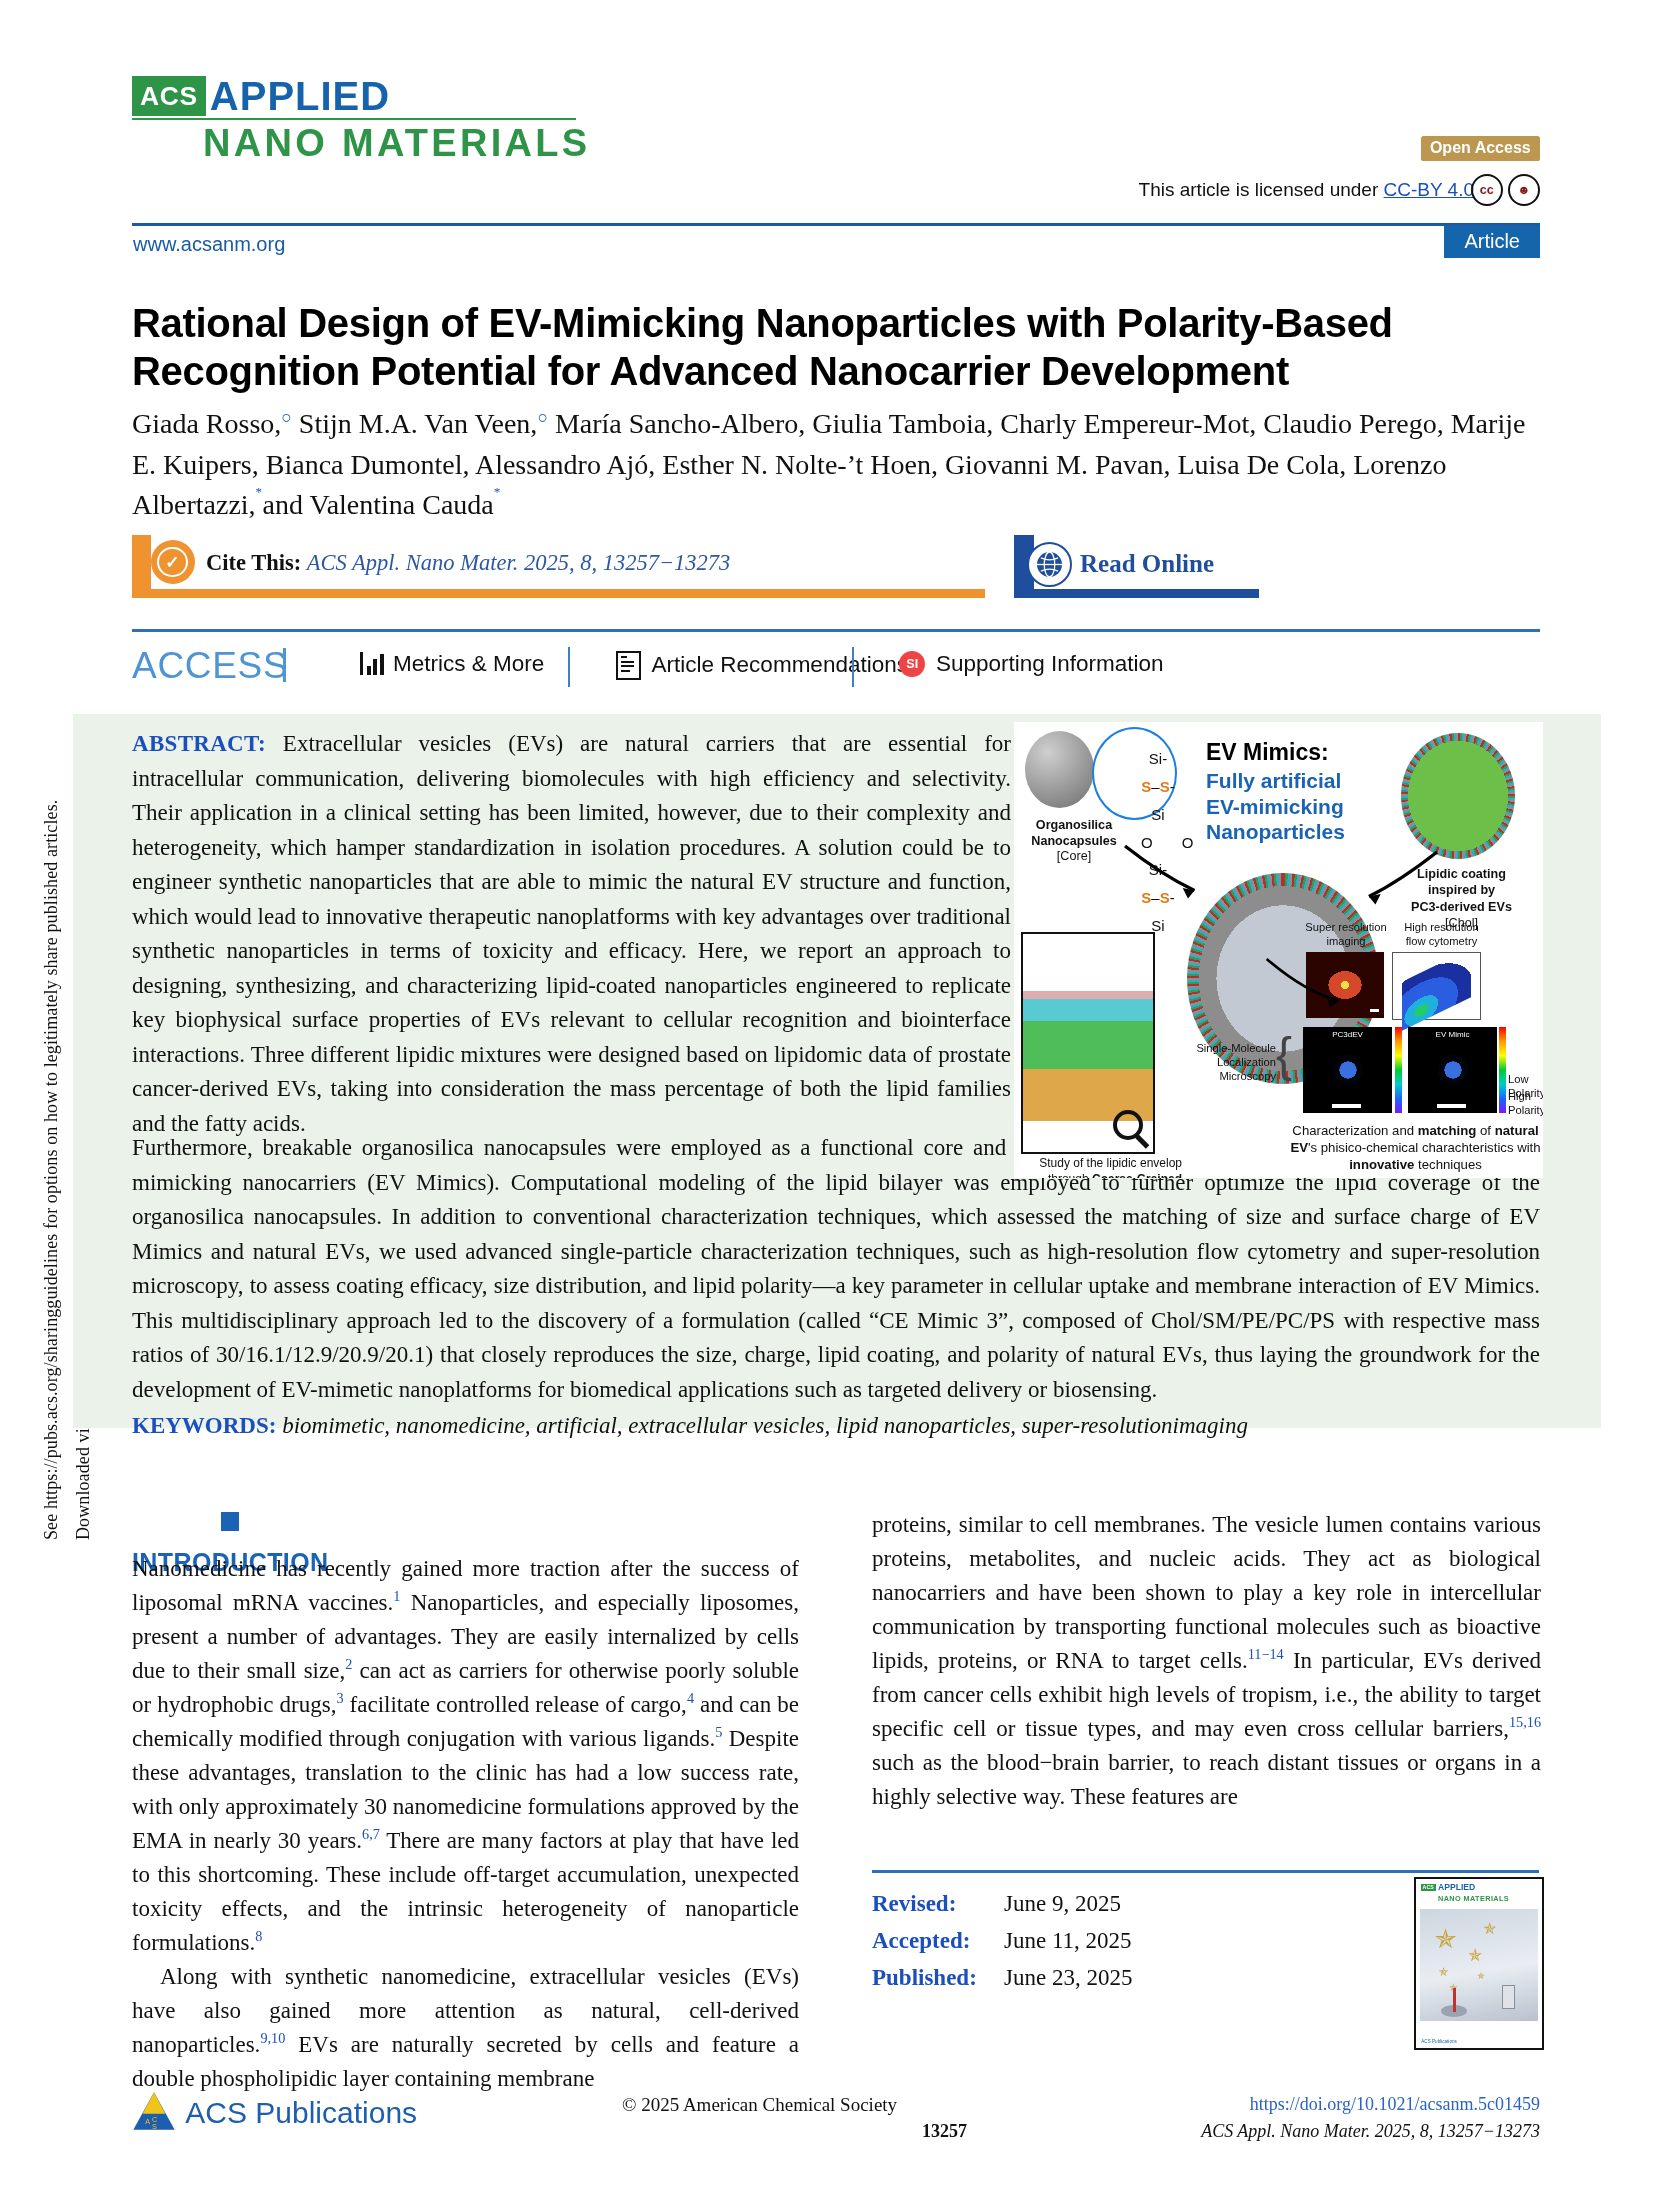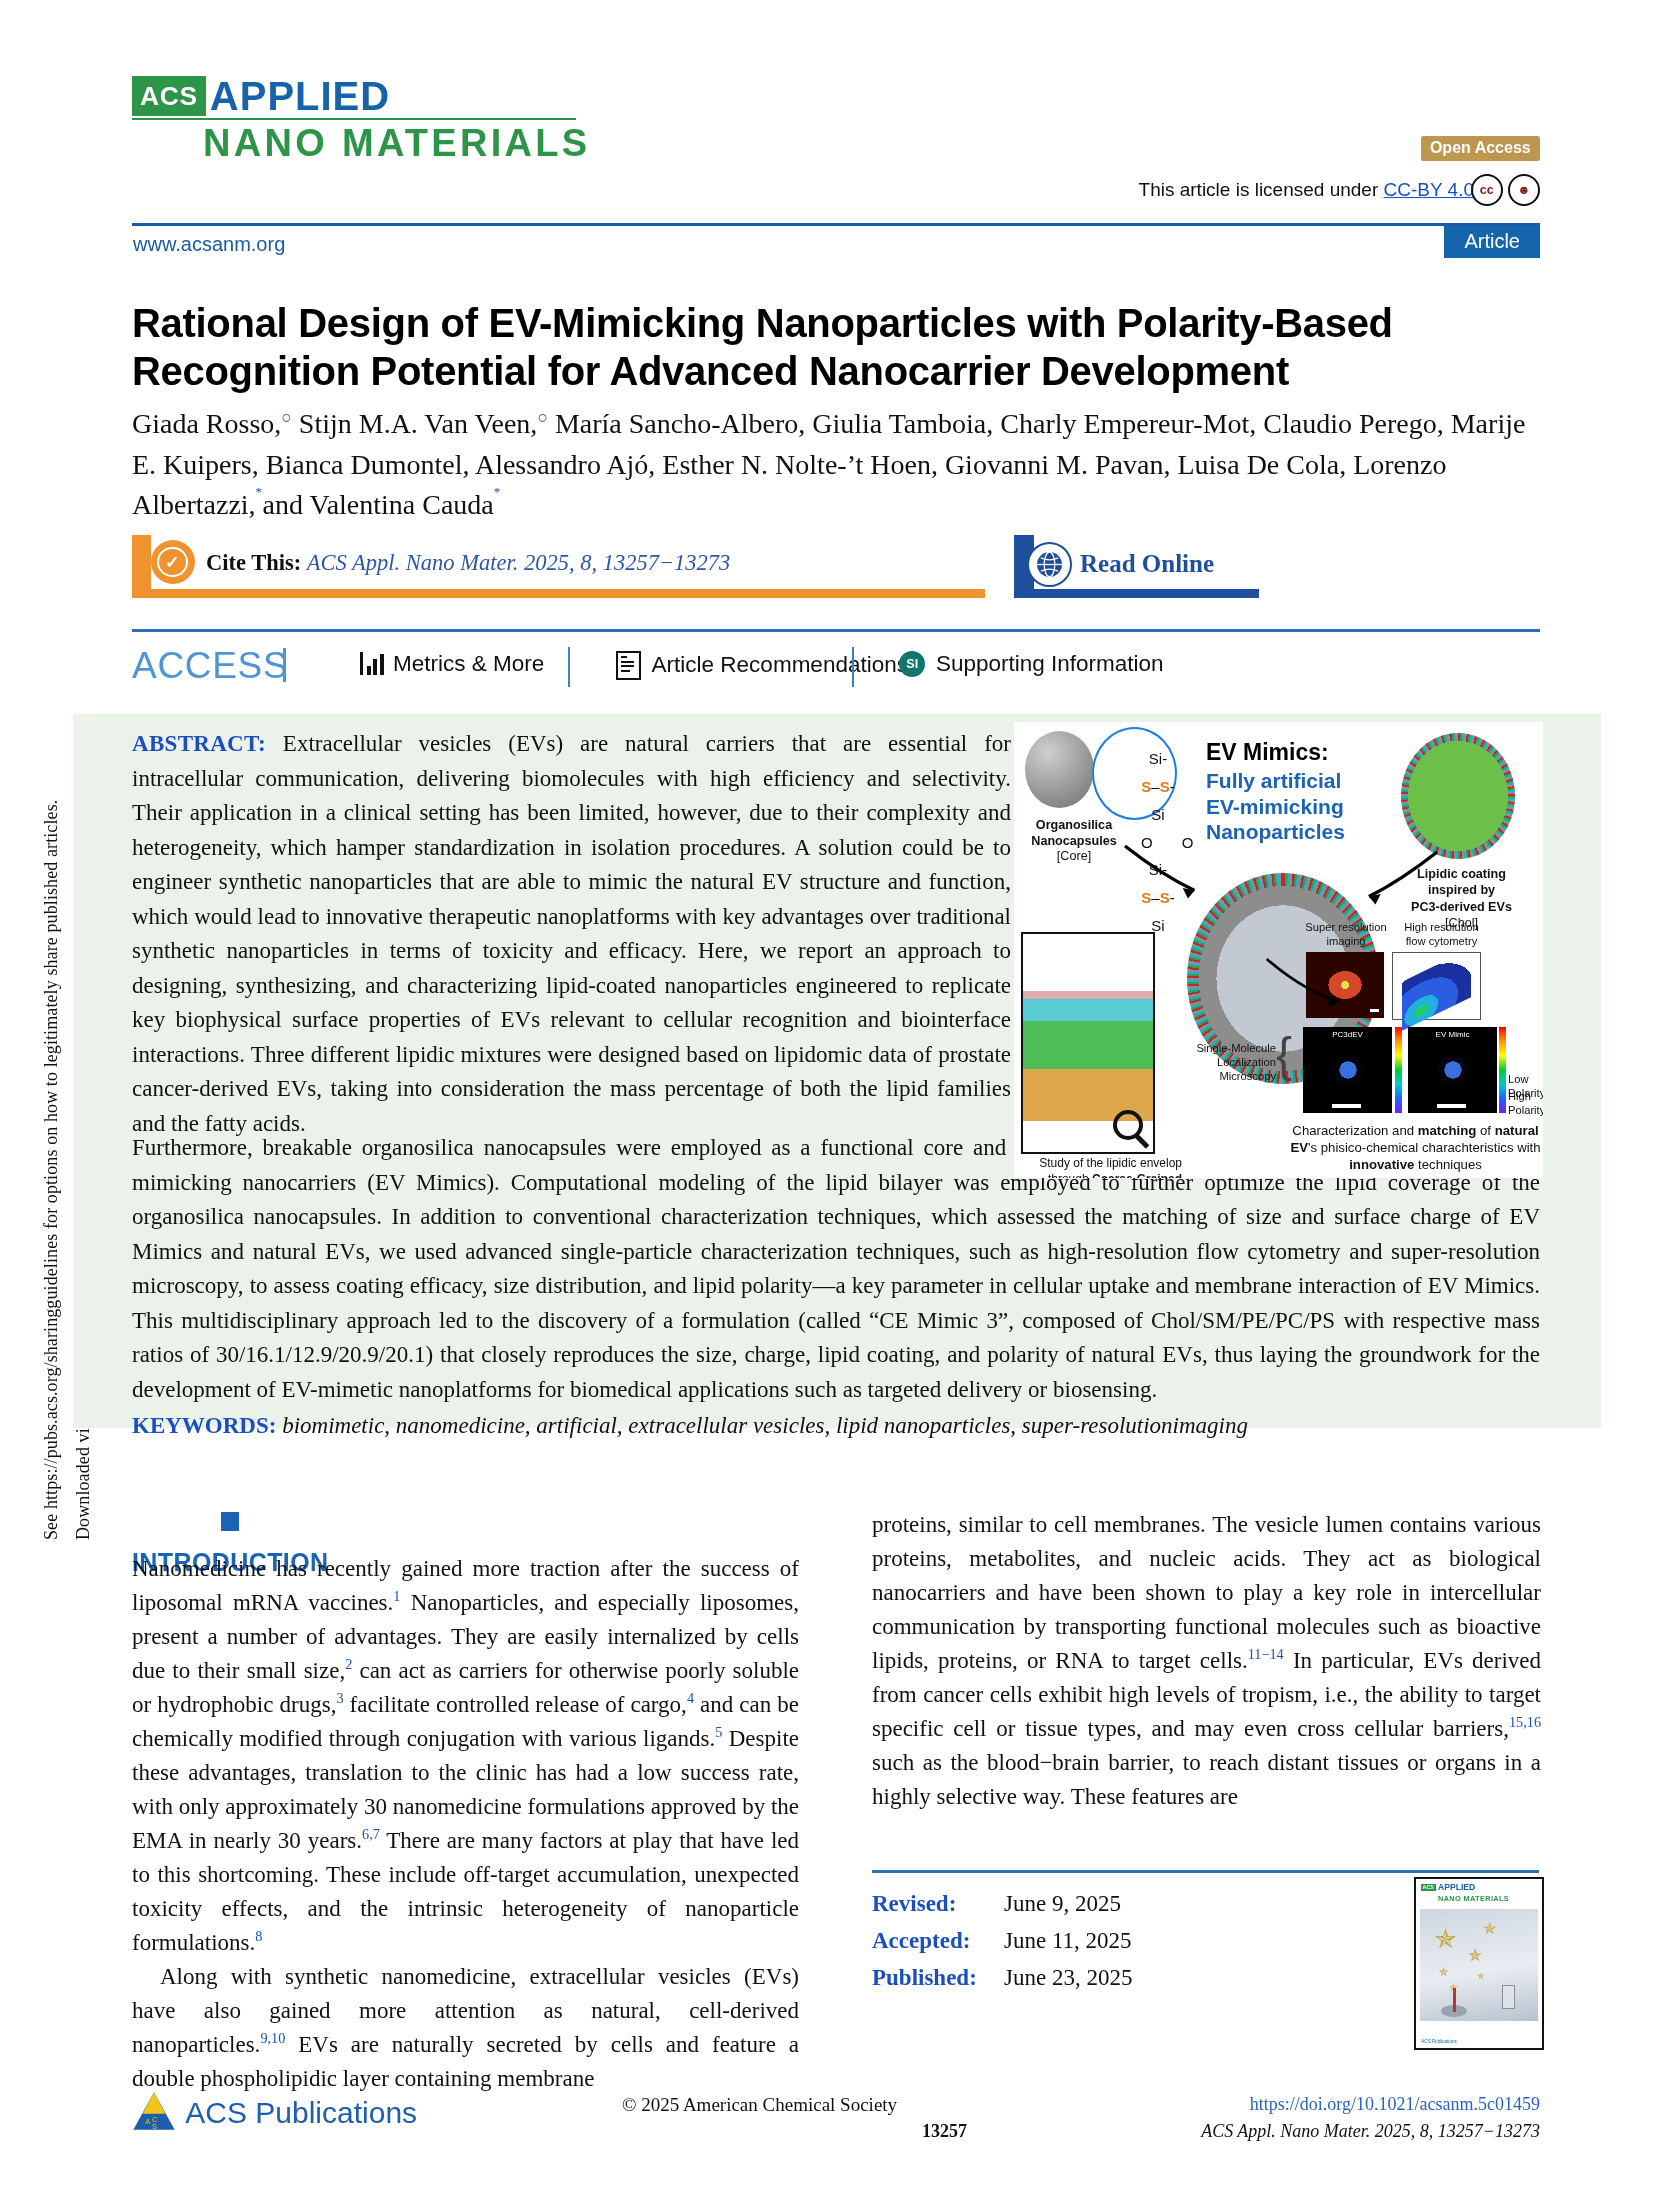--- a/index.html
+++ b/index.html
@@ -125,21 +125,21 @@
   .access-pipe{position:absolute;left:151px;top:8px;width:2.6px;height:34px;background:#4f95d4;}
   .ab-item{position:absolute;top:10.6px;display:flex;align-items:center;gap:10.6px;
     font-family:"Liberation Sans",sans-serif;font-size:22.5px;color:#111;white-space:nowrap;}
   .ab-sep{position:absolute;top:6.6px;width:2px;height:40px;background:#3f7fc4;}
   .ic-bars{width:22.5px;height:22.5px;position:relative;}
   .ic-bars i{position:absolute;bottom:0;width:4px;background:#111;display:block;}
   .ic-bars .l{position:absolute;left:0;top:0;bottom:0;width:2.6px;background:#111;}
   .ic-doc{width:21px;height:25px;border:2px solid #111;position:relative;}
   .ic-doc i{position:absolute;left:2.6px;height:2px;background:#111;display:block;}
   .ic-si{
-    width:26.4px;height:26.4px;border-radius:50%;background:#0f766e;color:#fff;
+    width:26.4px;height:26.4px;border-radius:50%;background:#ef4444;color:#fff;
     display:flex;align-items:center;justify-content:center;
     font-family:"Liberation Sans",sans-serif;font-size:12.6px;font-weight:bold;
   }
 
   
   .abstract-panel{
     position:absolute;left:73px;top:714px;width:1528px;height:714px;
     background:#eaf2ea;
   }
   .abstract-text{

